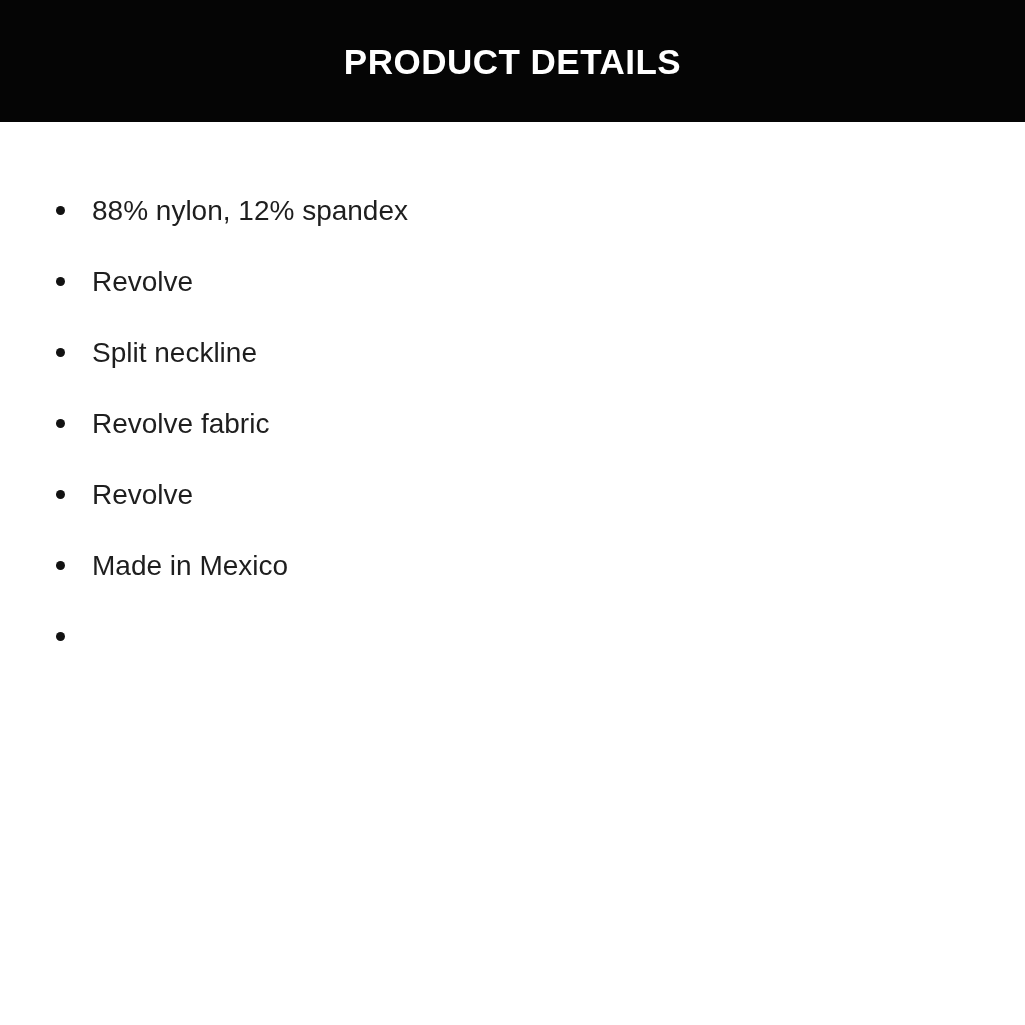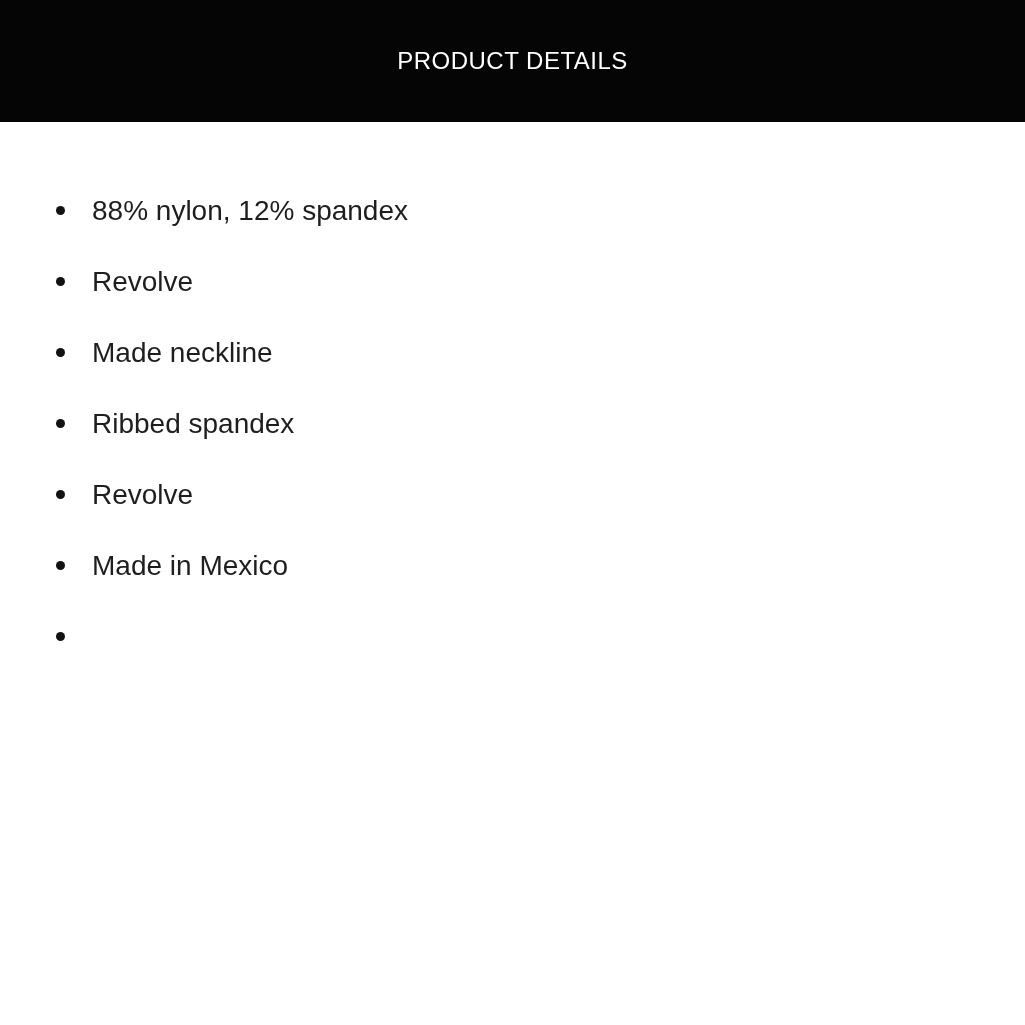--- a/index.html
+++ b/index.html
@@ -16,22 +16,22 @@
   .header-bar {
     width: 100%;
     height: 122px;
     background: #050505;
     display: flex;
     align-items: center;
     justify-content: center;
   }
   .header-title {
     color: #ffffff;
-    font-size: 24px;
-    font-weight: 400;
+    font-size: 35px;
+    font-weight: 700;
     letter-spacing: 0.5px;
     line-height: 1;
   }
   .details-list {
     list-style: none;
     margin: 8px;
     padding: 45px 0 0 0;
   }
   .details-item {
     display: flex;
@@ -65,25 +65,25 @@
   <li class="details-item">
     <span class="bullet"></span>
     <span class="item-text">88% nylon, 12% spandex</span>
   </li>
   <li class="details-item">
     <span class="bullet"></span>
     <span class="item-text">Revolve</span>
   </li>
   <li class="details-item">
     <span class="bullet"></span>
-    <span class="item-text">Made neckline</span>
+    <span class="item-text">Split neckline</span>
   </li>
   <li class="details-item">
     <span class="bullet"></span>
-    <span class="item-text">Ribbed spandex</span>
+    <span class="item-text">Revolve fabric</span>
   </li>
   <li class="details-item">
     <span class="bullet"></span>
     <span class="item-text">Revolve</span>
   </li>
   <li class="details-item">
     <span class="bullet"></span>
     <span class="item-text">Made in Mexico</span>
   </li>
   <li class="details-item">

